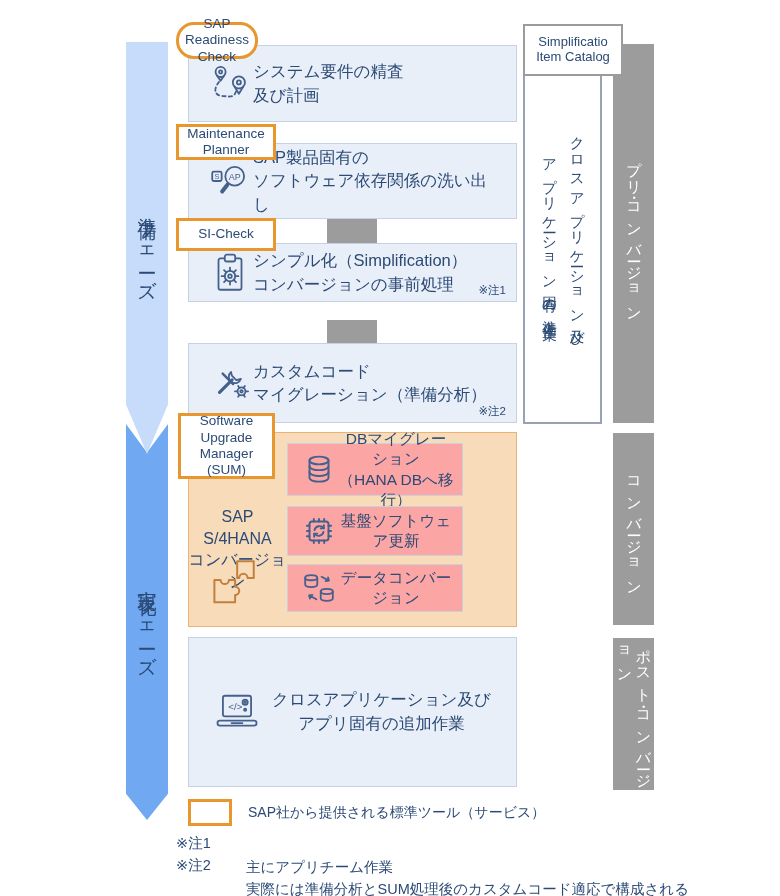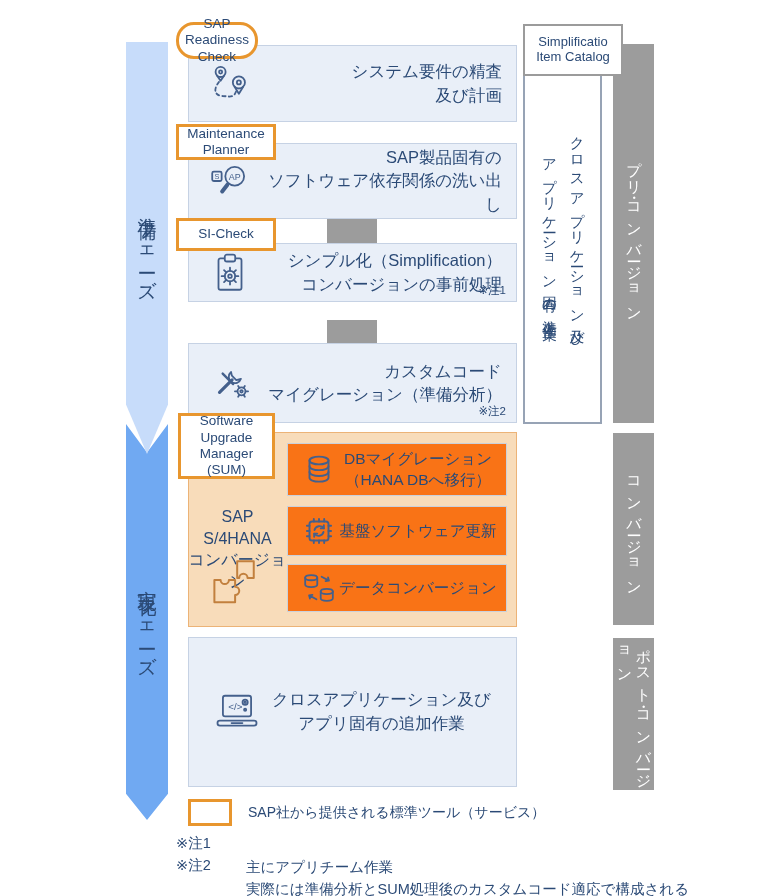--- a/index.html
+++ b/index.html
@@ -31,21 +31,21 @@
   .lbl-readiness{left:176px;top:22px;width:82px;height:37px;border-radius:18px;}
   .lbl-maintenance{left:176px;top:124px;width:100px;height:36px;}
   .lbl-sicheck{left:176px;top:218px;width:100px;height:33px;}
   .lbl-sum{left:178px;top:413px;width:97px;height:66px;}
   
   .flow-box{
     position:absolute;left:188px;width:329px;background:#E9EFF8;border:1px solid #C6D2E4;
     box-sizing:border-box;display:flex;align-items:center;z-index:1;
   }
   .flow-box .icon-wrap{flex:0 0 auto;margin-left:18px;display:flex;align-items:center;}
-  .flow-box .box-text{flex:1 1 auto;text-align:right;font-size:16.5px;line-height:1.4;color:#2B4A76;padding-right:14px;}
+  .flow-box .box-text{flex:1 1 auto;text-align:left;font-size:16.5px;line-height:1.4;color:#2B4A76;padding-right:14px;}
   .box-text span{display:block;}
   .box-note{position:absolute;right:10px;bottom:3px;font-size:11.5px;color:#2B4A76;}
   .fb1{top:45px;height:77px;}
   .fb2{top:143px;height:76px;}
   .fb3{top:243px;height:59px;}
   .fb4{top:343px;height:80px;}
   .connector{position:absolute;left:327px;width:50px;background:#9C9C9C;z-index:0;}
   .cn1{top:218px;height:26px;}
   .cn2{top:320px;height:24px;}
   
@@ -53,21 +53,21 @@
     position:absolute;left:188px;top:432px;width:329px;height:195px;
     background:#F8DCBA;border:1px solid #ECB377;box-sizing:border-box;z-index:1;
   }
   .conv-side-label{
     position:absolute;left:188px;top:506px;width:99px;text-align:center;
     font-size:16px;line-height:1.35;color:#2B4A76;z-index:2;
   }
   .conv-side-label span{display:block;}
   .puzzle-wrap{position:absolute;left:203px;top:552px;z-index:2;}
   .conv-box{
-    position:absolute;left:287px;width:220px;background:#f97316;border:1px solid #CAD1DB;
+    position:absolute;left:287px;width:176px;background:#fca5a5;border:1px solid #CAD1DB;
     box-sizing:border-box;display:flex;align-items:center;justify-content:flex-start;z-index:2;
   }
   .conv-box .icon-wrap{flex:0 0 auto;margin-left:12px;display:flex;align-items:center;}
   .conv-box .box-text{flex:1 1 auto;text-align:center;font-size:15.5px;line-height:1.3;color:#2B4A76;padding-right:8px;}
   .cb1{top:443px;height:53px;}
   .cb2{top:506px;height:50px;}
   .cb3{top:564px;height:48px;}
   
   .post-box{
     position:absolute;left:188px;top:637px;width:329px;height:150px;

